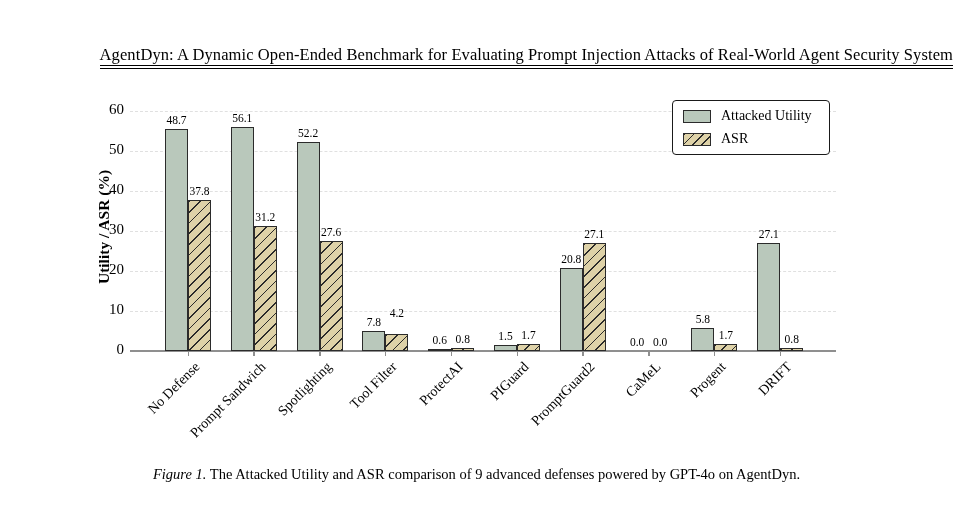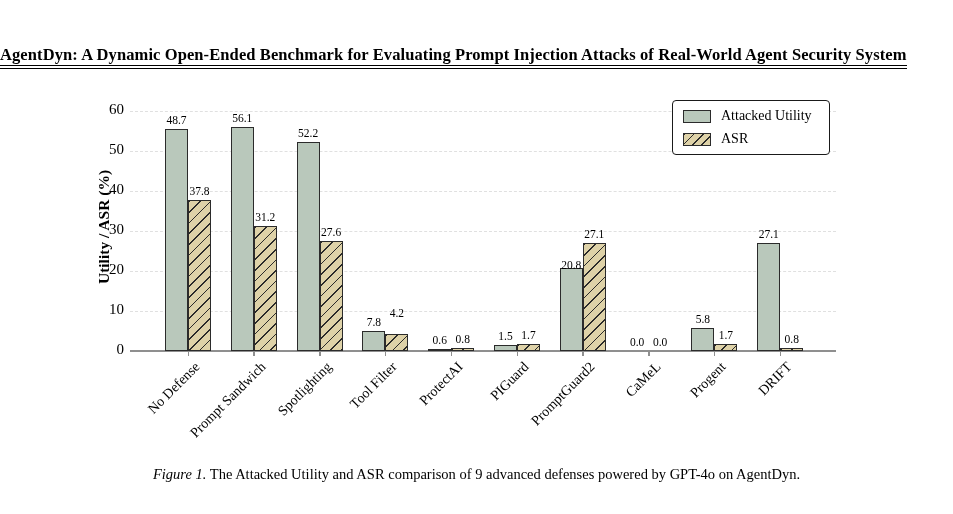--- a/index.html
+++ b/index.html
@@ -5,22 +5,22 @@
   html,body{margin:0;padding:0;background:#ffffff;}
   .fig{
     position:relative;
     width:953px;height:514px;
     background:#ffffff;
     font-family:"Liberation Serif","DejaVu Serif",serif;
     overflow:hidden;
   }
   .paper-title{
     position:absolute;left:0;right:0;top:45px;
-    text-align:left;
-    font-size:16.5px;font-weight:bold;color:#000;
+    text-align:right;
+    font-size:16.5px;font-weight:normal;color:#000;
     letter-spacing:0.1px;
   }
   .paper-title .u{
     border-bottom:4px double #000;
     padding-bottom:1px;
   }
   .gridline{
     position:absolute;height:0;
     border-top:1px dashed #e0e0e0;
   }
@@ -155,21 +155,21 @@
       <div class="bar-value" style="left: 436.2px; top: 332.8px;">0.8</div>
       <div class="xtick-label" style="left: 305.2px; top: 359px;">ProtectAI</div>
       <div class="tickmark" style="left: 516.5px; top: 352px;"></div>
       <div class="bar solid" style="left: 494px; top: 345px; height: 6px;"></div>
       <div class="bar-value" style="left: 479px; top: 330px;">1.5</div>
       <div class="bar hatched" style="left: 517px; top: 344.2px; height: 6.8px;"></div>
       <div class="bar-value" style="left: 502px; top: 329.2px;">1.7</div>
       <div class="xtick-label" style="left: 371px; top: 359px;">PIGuard</div>
       <div class="tickmark" style="left: 582.3px; top: 352px;"></div>
       <div class="bar solid" style="left: 559.8px; top: 267.8px; height: 83.2px;"></div>
-      <div class="bar-value" style="left: 544.8px; top: 252.8px; margin-top: 6px;">20.8</div>
+      <div class="bar-value" style="left: 544.8px; top: 252.8px;">20.8</div>
       <div class="bar hatched" style="left: 582.8px; top: 242.6px; height: 108.4px;"></div>
       <div class="bar-value" style="left: 567.8px; top: 227.6px;">27.1</div>
       <div class="xtick-label" style="left: 436.8px; top: 359px;">PromptGuard2</div>
       <div class="tickmark" style="left: 648.1px; top: 352px;"></div>
       <div class="bar-value" style="left: 610.6px; top: 336px;">0.0</div>
       <div class="bar-value" style="left: 633.6px; top: 336px;">0.0</div>
       <div class="xtick-label" style="left: 502.6px; top: 359px;">CaMeL</div>
       <div class="tickmark" style="left: 713.9px; top: 352px;"></div>
       <div class="bar solid" style="left: 691.4px; top: 327.8px; height: 23.2px;"></div>
       <div class="bar-value" style="left: 676.4px; top: 312.8px;">5.8</div>

